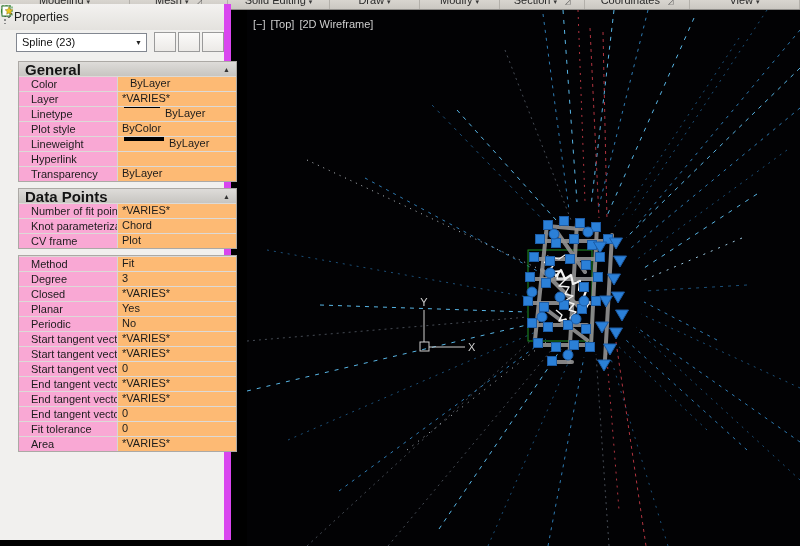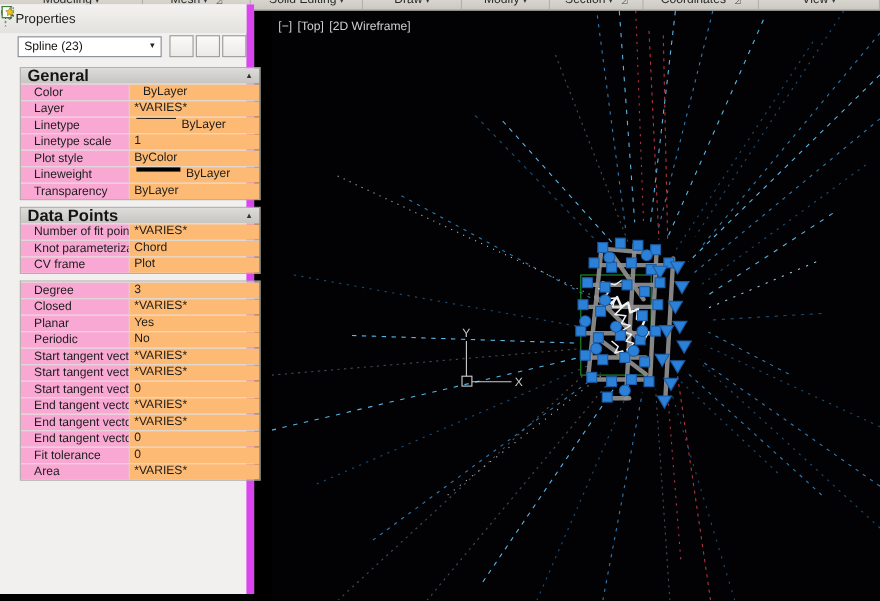--- a/index.html
+++ b/index.html
@@ -117,36 +117,36 @@
             </div>
           </div>
           <div class="prow">
             <div class="lbl">Linetype</div>
             <div class="val">
               <span class="ln-sample"></span>
               <span>ByLayer</span>
             </div>
           </div>
           <div class="prow">
-            <div class="lbl">Linetype scale</div>
-            <div class="val">
-              <span>1</span>
-            </div>
-          </div>
-          <div class="prow">
             <div class="lbl">Plot style</div>
             <div class="val">
               <span>ByColor</span>
             </div>
           </div>
           <div class="prow">
             <div class="lbl">Lineweight</div>
             <div class="val">
               <span class="lw-sample"></span>
               <span>ByLayer</span>
+            </div>
+          </div>
+          <div class="prow">
+            <div class="lbl">Hyperlink</div>
+            <div class="val">
+              <span></span>
             </div>
           </div>
           <div class="prow">
             <div class="lbl">Transparency</div>
             <div class="val">
               <span>ByLayer</span>
             </div>
           </div>
         </div>
         <div class="section">
@@ -167,20 +167,26 @@
             </div>
           </div>
           <div class="prow">
             <div class="lbl">CV frame</div>
             <div class="val">
               <span>Plot</span>
             </div>
           </div>
         </div>
         <div class="section">
+          <div class="prow">
+            <div class="lbl">Method</div>
+            <div class="val">
+              <span>Fit</span>
+            </div>
+          </div>
           <div class="prow">
             <div class="lbl">Degree</div>
             <div class="val">
               <span>3</span>
             </div>
           </div>
           <div class="prow">
             <div class="lbl">Closed</div>
             <div class="val">
               <span>*VARIES*</span>

